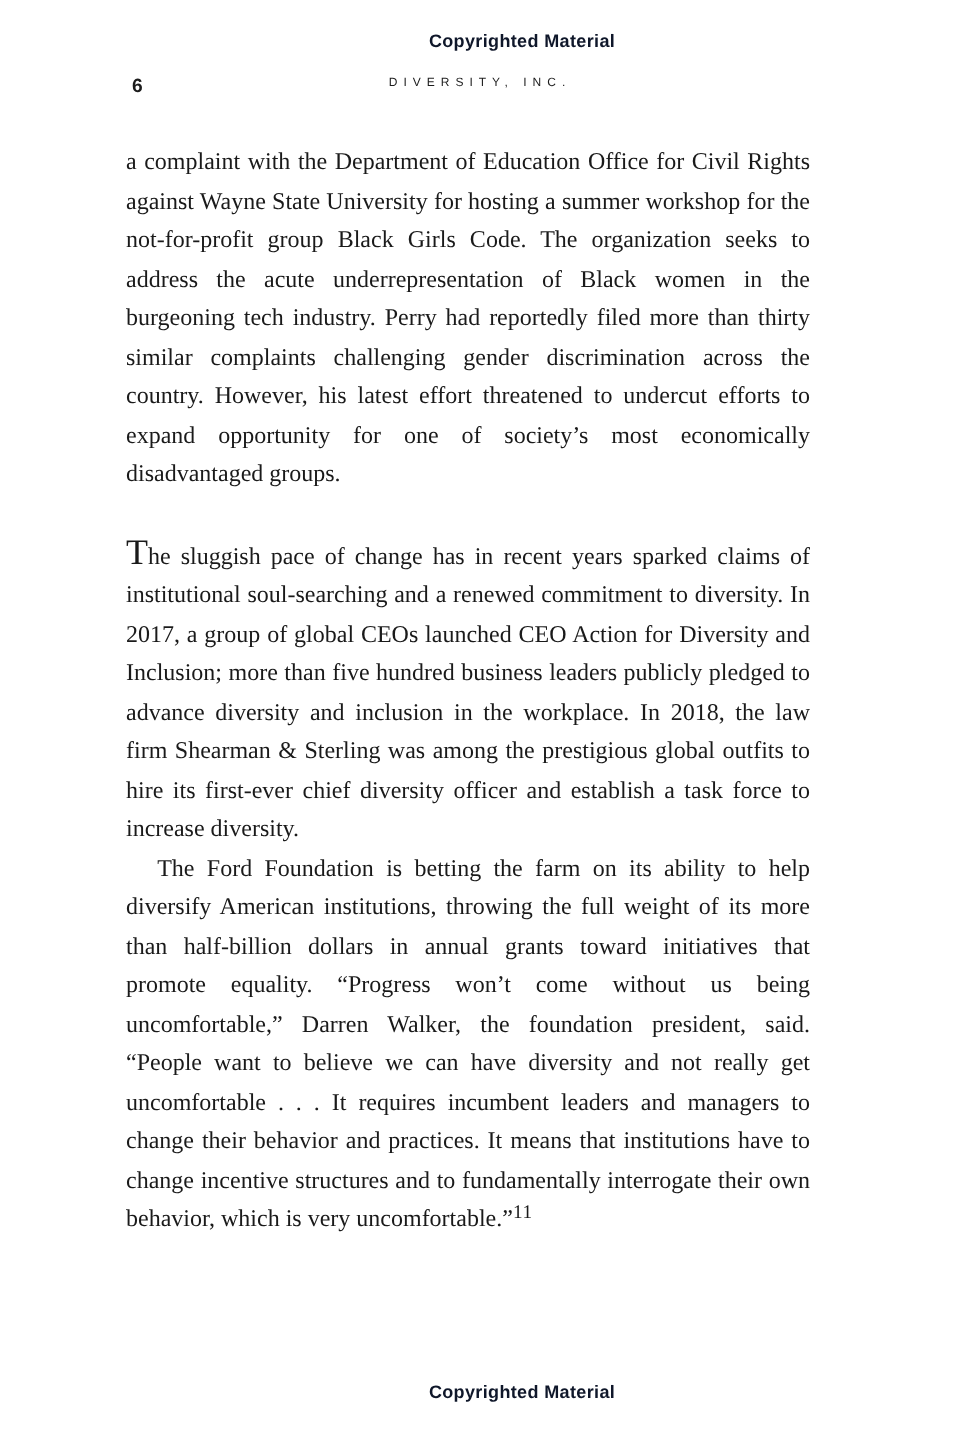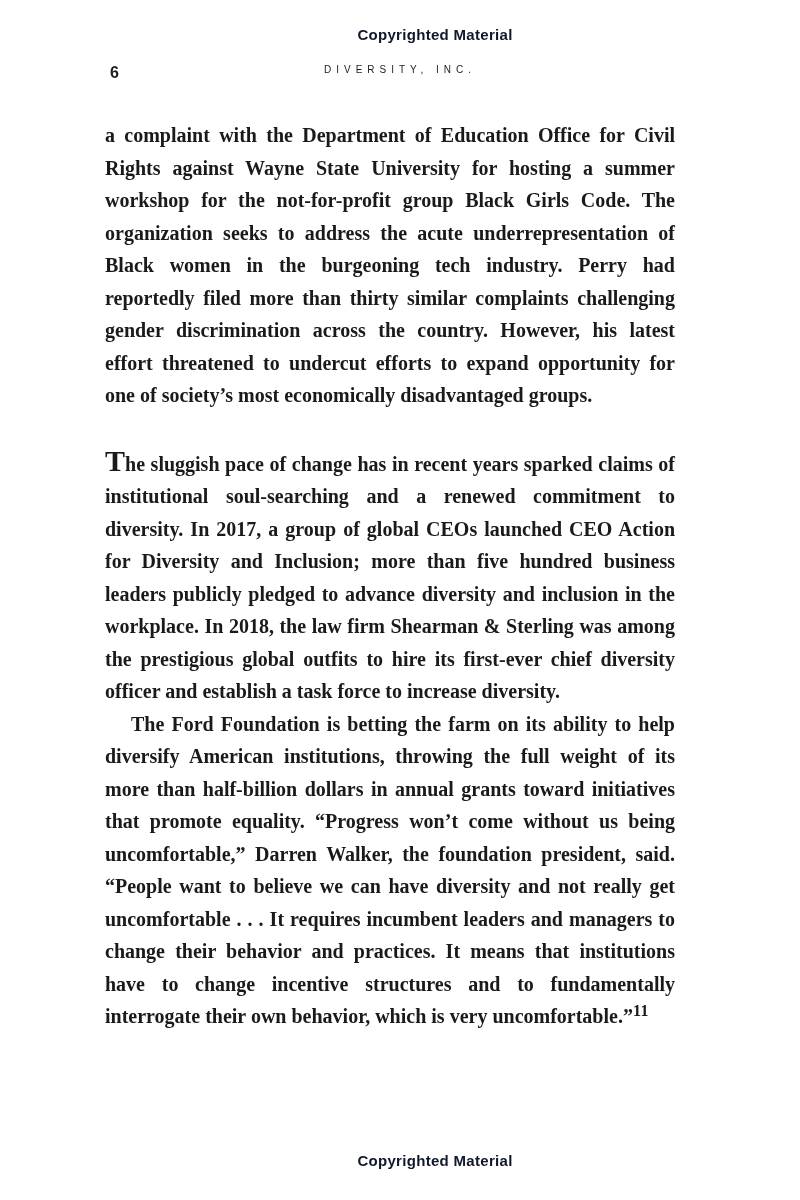--- a/index.html
+++ b/index.html
@@ -61,21 +61,20 @@
   .body-text {
     position: absolute;
     top: 119px;
     left: 105px;
     width: 570px;
     font-family: "Liberation Serif", serif;
     font-size: 20px;
     line-height: 32.5px;
     color: #1a1a1a;
     text-align: justify;
-    font-weight: bold;
   }
   .body-text p {
     margin: 0;
     padding: 0;
   }
   .para-space-before { margin-top: 36px !important; }
   .para-indent { text-indent: 26px; }
   .initial-cap {
     font-size: 30px;
     line-height: 20px;

